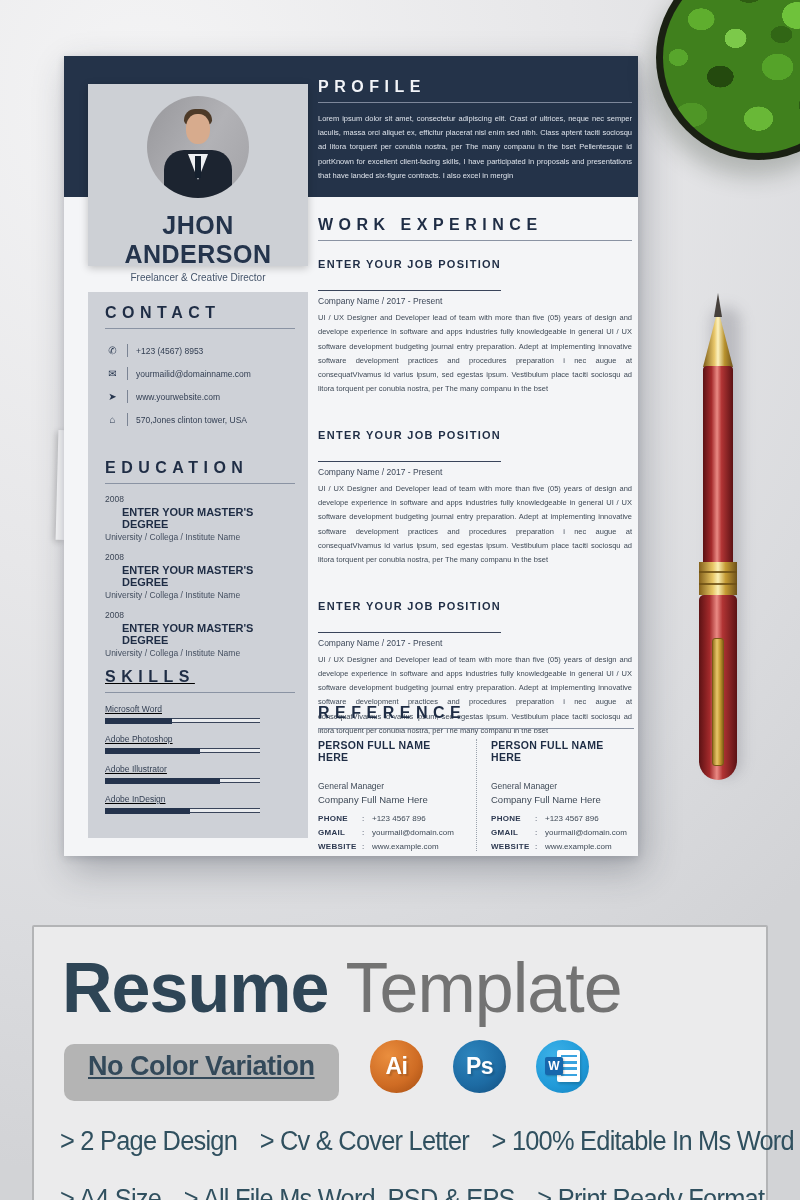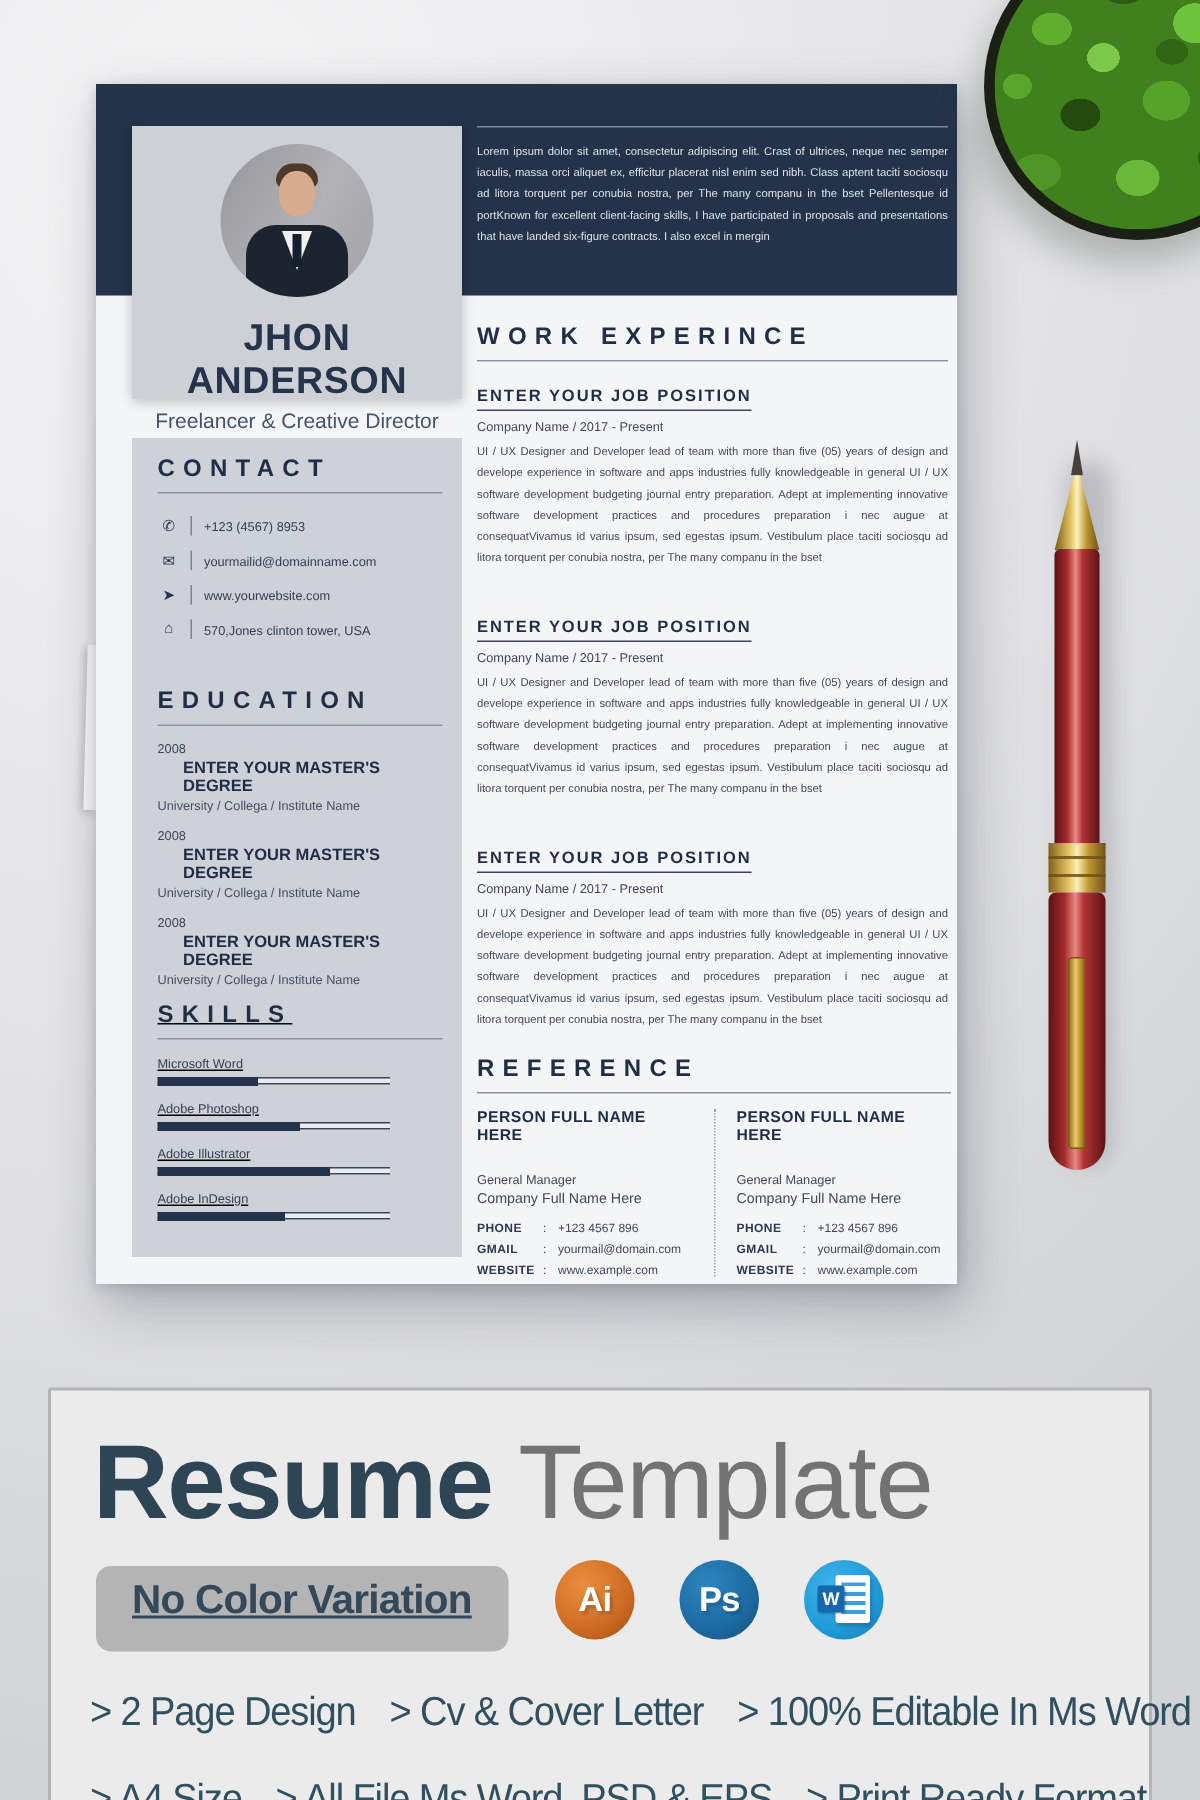--- a/index.html
+++ b/index.html
@@ -28,21 +28,21 @@
     position:relative; width:102px; height:102px; margin:12px auto 0;
     border-radius:50%; overflow:hidden;
     background: linear-gradient(120deg,#97979b 0%, #b2b2b6 55%, #a3a3a7 100%);
   }
   .avatar-head { position:absolute; left:39px; top:18px; width:24px; height:30px; border-radius:46%; background:#d7ab8d; }
   .avatar-hair { position:absolute; left:37px; top:13px; width:28px; height:16px; border-radius:14px 14px 6px 6px; background:#4d3a28; }
   .avatar-suit { position:absolute; left:17px; bottom:-4px; width:68px; height:52px; border-radius:20px 20px 0 0; background:#1c2430; }
   .avatar-shirt { position:absolute; left:41px; bottom:18px; width:20px; height:26px; background:#eef0f2; clip-path:polygon(0 0,100% 0,50% 100%); }
   .avatar-tie { position:absolute; left:48px; bottom:20px; width:6px; height:22px; background:#15202e; }
   .resume-name { margin-top:13px; font-size:25px; font-weight:bold; letter-spacing:.5px; color:#24344c; }
-  .resume-role { margin-top:3px; font-size:14px; color:#44546a; }
+  .resume-role { margin-top:3px; font-size:10px; color:#44546a; }
 
   .sec-title { font-weight:bold; color:#1f2d45; letter-spacing:5.5px; font-size:16px; }
   .sec-rule { height:1px; background:#8a93a3; margin-top:6px; }
 
   
   .profile-block { position:absolute; left:254px; top:22px; width:314px; }
   .profile-block .sec-title { color:#f2f4f8; }
   .profile-block .sec-rule { background:#7d879a; }
   .profile-text { margin-top:9px; font-size:7.5px; line-height:14.2px; color:#dde2ea; text-align:justify; }
 
@@ -66,21 +66,21 @@
   .skill { margin-top:11px; }
   .skill-label { font-size:8.5px; color:#323e52; margin-bottom:4px; }
   .skill-bar { position:relative; width:155px; height:5px; background:#e9ebee;
     border-top:1.5px solid #39445a; border-bottom:1.5px solid #39445a; }
   .skill-fill { position:absolute; left:0; top:-1.5px; bottom:-1.5px; background:#24334c; }
 
   
   .work-block { position:absolute; left:254px; top:160px; width:314px; }
   .job { margin-top:13px; margin-bottom:28px; }
   .job-pos { display:inline-block; font-size:11px; font-weight:bold; letter-spacing:1.3px; color:#1f2d45;
-    border-bottom:1px solid #39445a; padding-bottom:3px; }
+    border-bottom:1px solid #39445a; padding-bottom:20px; }
   .job-meta { font-size:8.5px; color:#3c4758; margin-top:5px; }
   .job-body { margin-top:5px; font-size:7.5px; line-height:14.3px; color:#3f4a57; text-align:justify; }
 
   .ref-block { position:absolute; left:254px; top:648px; width:316px; }
   .ref-cols { display:flex; margin-top:10px; }
   .ref-col { width:50%; padding-right:12px; }
   .ref-col + .ref-col { border-left:1px dotted #9aa2ad; padding-left:14px; padding-right:0; }
   .ref-name { font-size:10.5px; font-weight:bold; color:#1f2d45; letter-spacing:.3px; }
   .ref-role { font-size:8.5px; color:#3f4a57; margin-top:18px; }
   .ref-comp { font-size:9.5px; color:#3f4a57; margin-top:3px; }
@@ -157,20 +157,21 @@
 <body>
 
 <div class="scene">
 
   <div class="page-behind"></div>
 
   <div class="page">
     <div class="page-header"></div>
 
     <div class="profile-block">
+      <div class="sec-title">PROFILE</div>
       <div class="sec-rule"></div>
       <div class="profile-text">Lorem ipsum dolor sit amet, consectetur adipiscing elit. Crast of ultrices, neque nec semper iaculis, massa orci aliquet ex, efficitur placerat nisl enim sed nibh. Class aptent taciti sociosqu ad litora torquent per conubia nostra, per The many companu in the bset Pellentesque id portKnown for excellent client-facing skills, I have participated in proposals and presentations that have landed six-figure contracts. I also excel in mergin</div>
     </div>
 
     <div class="photo-box">
       <div class="photo-circle">
         <div class="avatar-hair"></div>
         <div class="avatar-head"></div>
         <div class="avatar-suit"></div>
         <div class="avatar-shirt"></div>

